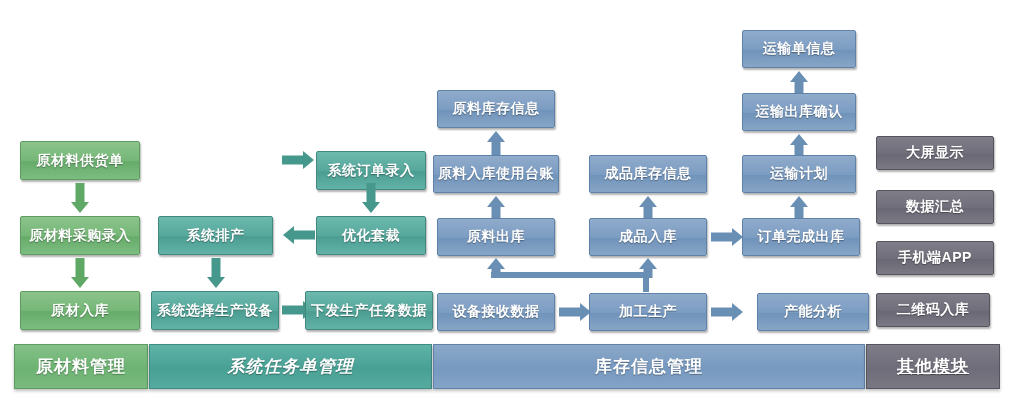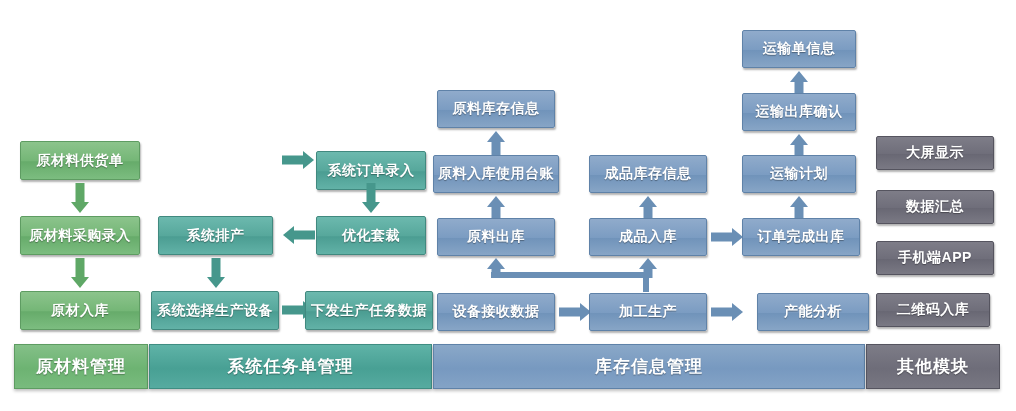--- a/index.html
+++ b/index.html
@@ -79,23 +79,23 @@
   
   .legend{
     position:absolute;
     display:flex;align-items:center;justify-content:center;
     box-sizing:border-box;
     color:#fff;font-size:17px;font-weight:bold;letter-spacing:1px;
     text-shadow:0 1px 1px rgba(0,0,0,.35);
     box-shadow:0 2px 3px rgba(0,0,0,.25);
   }
   .legend.green{background:linear-gradient(180deg,#84c088 0%,#6db372 55%,#79bb7e 100%);border:1px solid #5e9c62;}
-  .legend.teal{background:linear-gradient(180deg,#5fb3a7 0%,#48a094 55%,#56aba0 100%);border:1px solid #3f8d82;}
+  .legend.teal{background:linear-gradient(180deg,#5fb3a7 0%,#48a094 55%,#56aba0 100%);border:1px solid #3f8d82;font-style:italic;}
   .legend.blue{background:linear-gradient(180deg,#8aa8c8 0%,#7799c0 55%,#84a3c6 100%);border:1px solid #5f82a8;}
-  .legend.gray{background:linear-gradient(180deg,#7d7c87 0%,#6e6d79 55%,#787782 100%);border:1px solid #55545f;}
+  .legend.gray{background:linear-gradient(180deg,#7d7c87 0%,#6e6d79 55%,#787782 100%);border:1px solid #55545f;text-decoration:underline;}
 </style>
 </head>
 <body>
 
 <div id="canvas">
 
   <div class="node green" style="left:20px;top:141px;width:120px;height:39px;">原材料供货单</div>
   <div class="arrow down g" style="left:71px;top:183px;width:18px;height:30px;">
     <span class="shaft" style="height:19px;"></span>
       <span class="head"></span>

